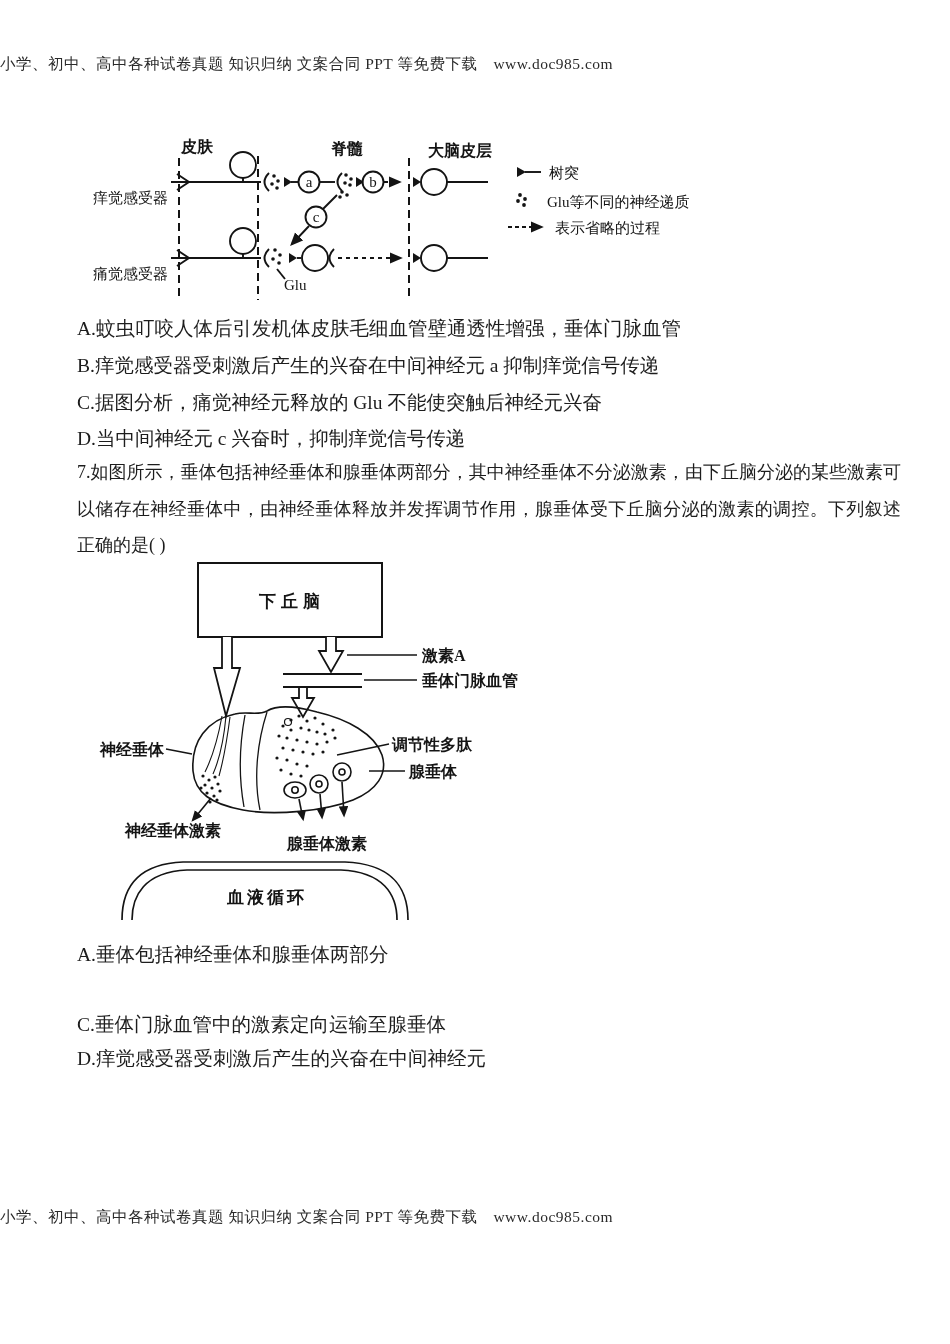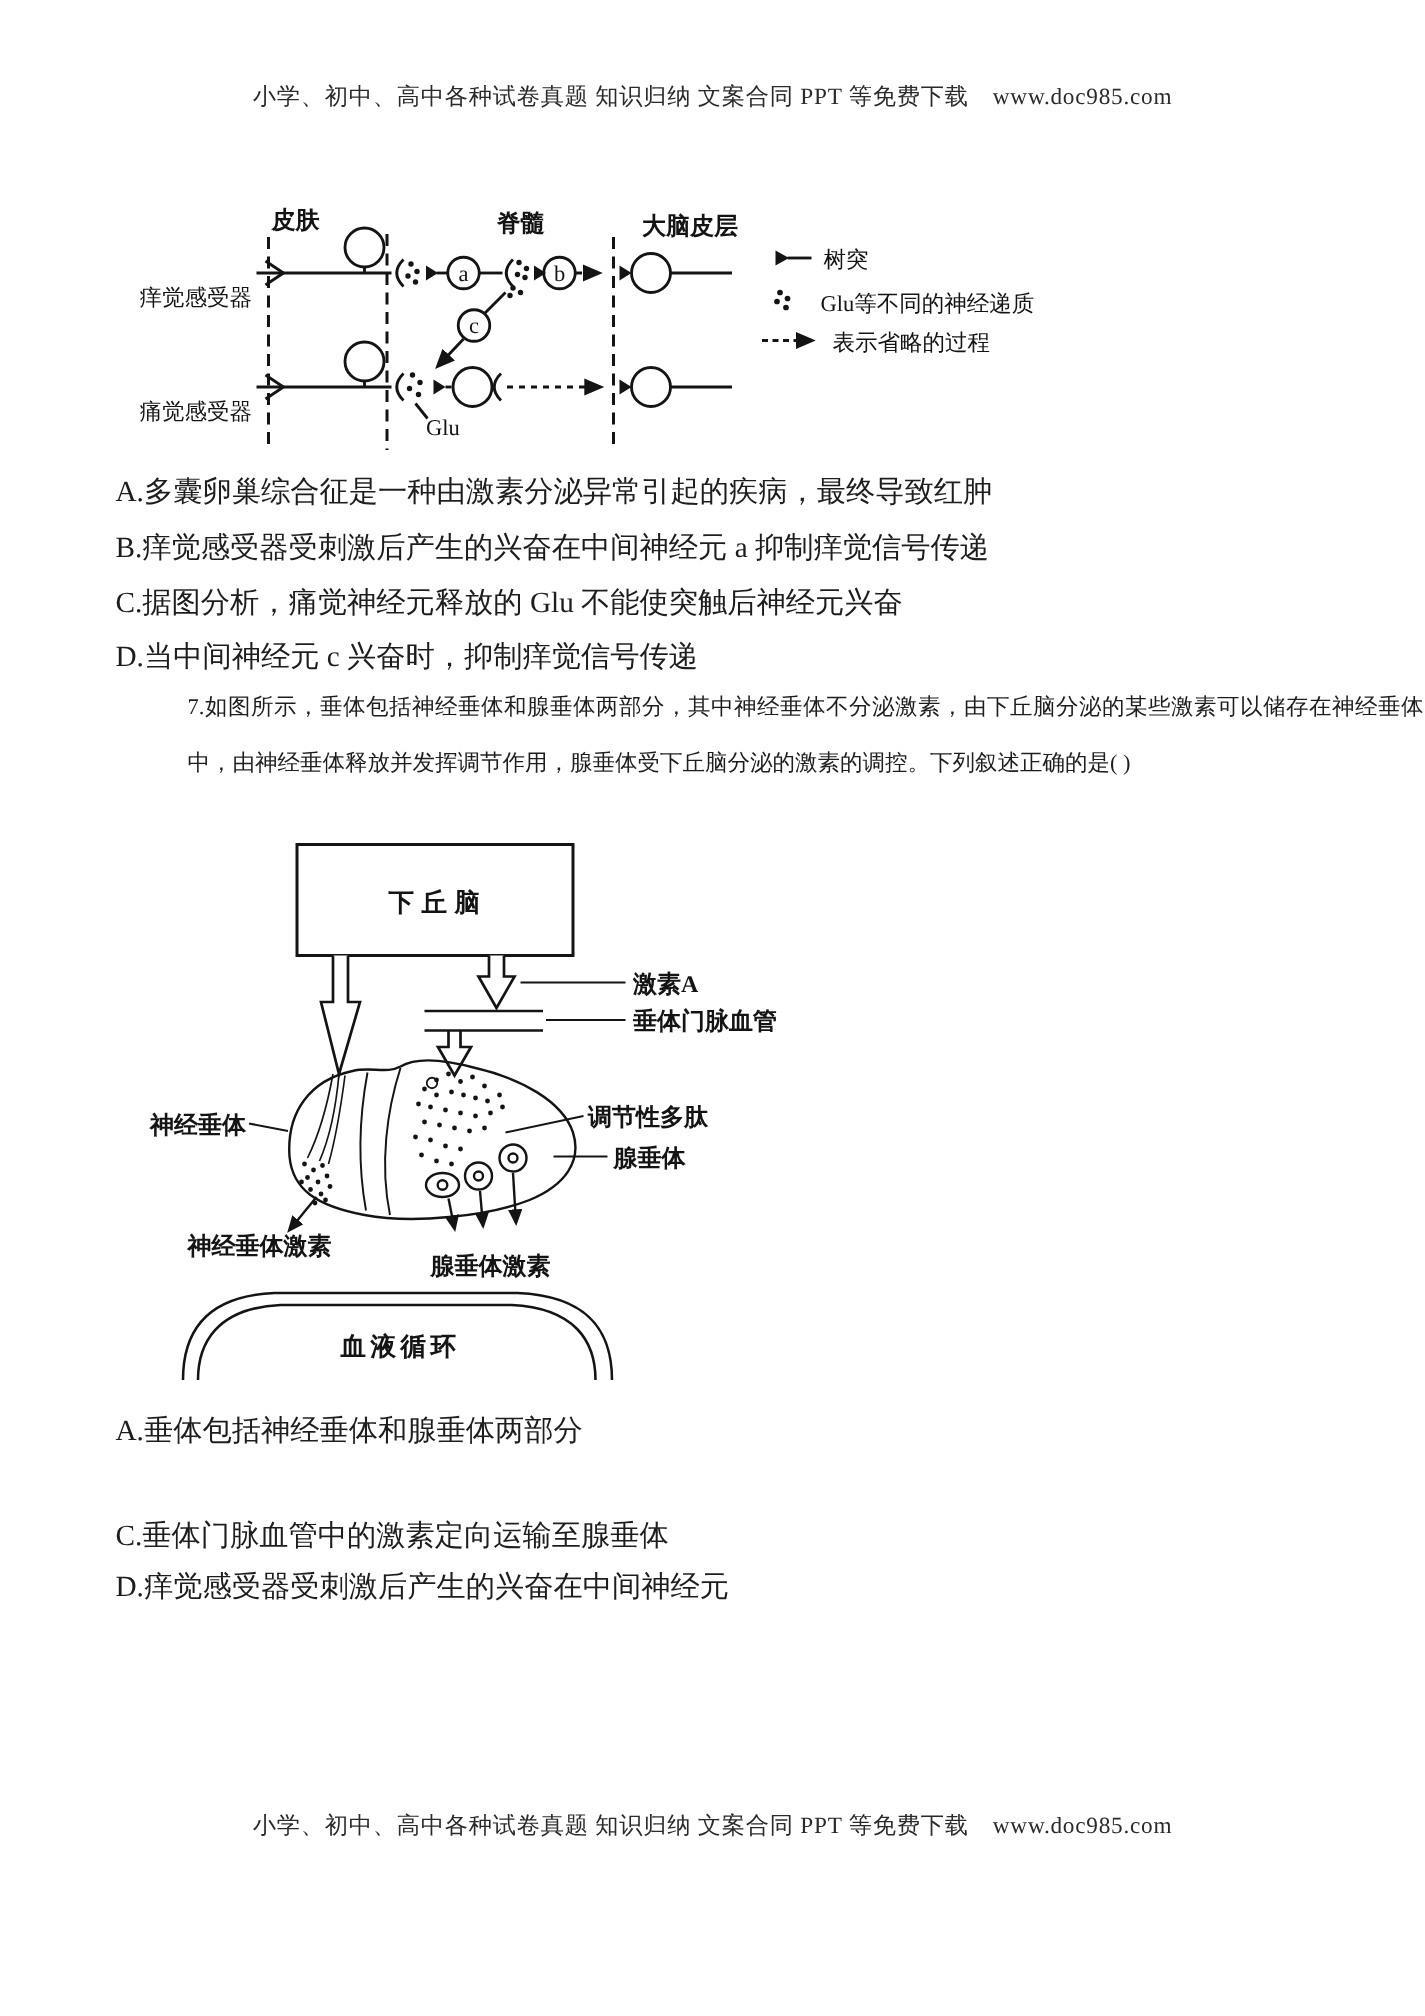--- a/index.html
+++ b/index.html
@@ -1,30 +1,30 @@
 <!DOCTYPE html>
 <html><head>
 <meta charset="utf-8">
 <style>
   html,body{margin:0;padding:0;background:#ffffff;}
   .page{
     position:relative;width:950px;height:1344px;background:#ffffff;overflow:hidden;
     font-family:"Liberation Serif","DejaVu Serif",serif;color:#1d1d1d;
   }
   .wm{
-    position:absolute;left:0;right:0;text-align:center;
+    position:absolute;left:0;right:0;
     font-size:15.5px;color:#2a2a2a;letter-spacing:0.5px;white-space:nowrap;
   }
   .t{
     position:absolute;left:77px;font-size:19.5px;line-height:24px;
     white-space:nowrap;color:#1d1d1d;
   }
   .para{
-    position:absolute;left:77px;font-size:15px;line-height:36.5px;
-    text-align:justify;color:#1d1d1d;margin-left:48px;
+    position:absolute;left:77px;font-size:18px;line-height:36.5px;
+    text-align:justify;color:#1d1d1d;
   }
   svg{position:absolute;overflow:visible;}
   svg text{font-family:"Liberation Serif","DejaVu Serif",serif;fill:#141414;}
   .dlab{font-size:16px;font-weight:600;}
   .dlab2{font-size:15px;}
 </style>
 </head>
 <body>
 
 <div class="page">
@@ -129,21 +129,21 @@
           <circle cx="439" cy="83" r="1.9"></circle>
       </g>
       <text class="dlab2" x="462" y="85">Glu等不同的神经递质</text>
       <g>
         <line x1="423" y1="105" x2="456" y2="105" stroke="#141414" stroke-width="1.9" stroke-dasharray="4,3" marker-end="url(#arr)"></line>
       </g>
       <text class="dlab2" x="470" y="111">表示省略的过程</text>
     </g>
   </svg>
 
-  <div class="t" style="top:317px">A.多囊卵巢综合征是一种由激素分泌异常引起的疾病，最终导致红肿</div>
+  <div class="t" style="top:317px">A.蚊虫叮咬人体后引发机体皮肤毛细血管壁通透性增强，垂体门脉血管</div>
   <div class="t" style="top:354px">B.痒觉感受器受刺激后产生的兴奋在中间神经元 a 抑制痒觉信号传递</div>
   <div class="t" style="top:427px">D.当中间神经元 c 兴奋时，抑制痒觉信号传递</div>
   <div class="t" style="top:391px">C.据图分析，痛觉神经元释放的 Glu 不能使突触后神经元兴奋</div>
 
   <div class="para" style="top:454px;width:824px">7.如图所示，垂体包括神经垂体和腺垂体两部分，其中神经垂体不分泌激素，由下丘脑分泌的某些激素可以储存在神经垂体中，由神经垂体释放并发挥调节作用，腺垂体受下丘脑分泌的激素的调控。下列叙述正确的是( )</div>
 
   <svg style="left:95px;top:558px" width="440" height="375" viewBox="0 0 440 375">
     <defs>
       <marker id="arr2" markerWidth="8" markerHeight="7" refX="5.5" refY="3" orient="auto">
         <path d="M0,0 L7,3 L0,6 Z" fill="#141414"></path>

